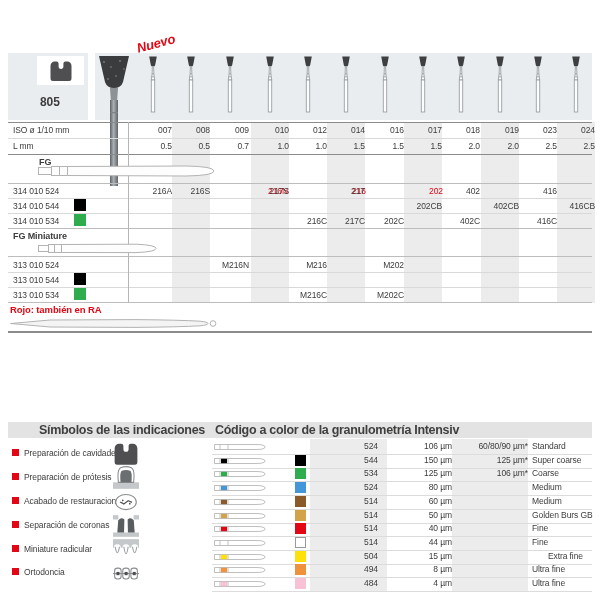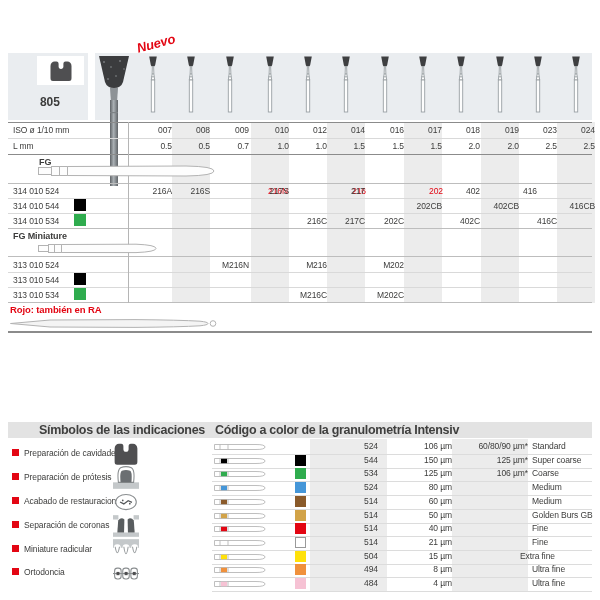--- a/index.html
+++ b/index.html
@@ -214,21 +214,21 @@
   </svg>
       <div class="reflabel" style="top:186px">314 010 524</div>
       <div class="cellv" style="left:134px;top:186px">216A</div>
       <div class="cellv" style="left:172px;top:186px">216S</div>
       <div class="cellv red" style="left:211px;top:186px">216N</div>
       <div class="cellv" style="left:251px;top:186px">217S</div>
       <div class="cellv red" style="left:289px;top:186px">216</div>
       <div class="cellv" style="left:327px;top:186px">217</div>
       <div class="cellv red" style="left:366px;top:186px">202</div>
       <div class="cellv" style="left:442px;top:186px">402</div>
-      <div class="cellv" style="left:499px;top:186px">416</div>
+      <div class="cellv" style="left:519px;top:186px">416</div>
       <div class="reflabel" style="top:201px">314 010 544</div>
       <div class="sq" style="left:74px;top:199px;background:#000000"></div>
       <div class="cellv" style="left:404px;top:201px">202CB</div>
       <div class="cellv" style="left:481px;top:201px">402CB</div>
       <div class="cellv" style="left:557px;top:201px">416CB</div>
       <div class="reflabel" style="top:216px">314 010 534</div>
       <div class="sq" style="left:74px;top:214px;background:#2fac4e"></div>
       <div class="cellv" style="left:289px;top:216px">216C</div>
       <div class="cellv" style="left:327px;top:216px">217C</div>
       <div class="cellv" style="left:366px;top:216px">202C</div>
@@ -462,38 +462,38 @@
       <div class="granrow" style="top:535.9px">
     <svg style="position:absolute;left:2px;top:2px" width="52" height="10" viewBox="0 0 52 10">
       <g stroke="#b8b8b8" fill="#fff" stroke-width="0.9">
         <path d="M0.5,2.5 H42 Q51,2.5 51,5 Q51,7.5 42,7.5 H0.5 Z"></path>
         <line x1="6" y1="2.5" x2="6" y2="7.5"></line>
         <line x1="14" y1="2.5" x2="14" y2="7.5"></line>
       </g>
     </svg>
     <div class="gransq" style="background:#ffffff;border:1px solid #9a9a9a;width:9px;height:9px;"></div>
     <div class="grantxt r" style="left:98px;top:0;width:68px">514</div>
-    <div class="grantxt r" style="left:170px;top:0;width:70px">21 µm</div>
+    <div class="grantxt r" style="left:170px;top:0;width:70px">44 µm</div>
     <div class="grantxt r" style="left:240px;top:0;width:76px"></div>
     <div class="grantxt" style="left:320px;top:0">Fine</div>
   </div>
       <div class="granrow" style="top:549.6px">
     <svg style="position:absolute;left:2px;top:2px" width="52" height="10" viewBox="0 0 52 10">
       <g stroke="#b8b8b8" fill="#fff" stroke-width="0.9">
         <path d="M0.5,2.5 H42 Q51,2.5 51,5 Q51,7.5 42,7.5 H0.5 Z"></path>
         <line x1="6" y1="2.5" x2="6" y2="7.5"></line>
         <line x1="14" y1="2.5" x2="14" y2="7.5"></line>
       </g>
           <rect x="7" y="2.8" width="6" height="4.4" fill="#ffe10a"></rect>
     </svg>
     <div class="gransq" style="background:#ffe10a;"></div>
     <div class="grantxt r" style="left:98px;top:0;width:68px">504</div>
     <div class="grantxt r" style="left:170px;top:0;width:70px">15 µm</div>
     <div class="grantxt r" style="left:240px;top:0;width:76px"></div>
-    <div class="grantxt" style="left:308px;top:0">Extra fine</div>
+    <div class="grantxt" style="left:336px;top:0">Extra fine</div>
   </div>
       <div class="granrow" style="top:563.3px">
     <svg style="position:absolute;left:2px;top:2px" width="52" height="10" viewBox="0 0 52 10">
       <g stroke="#b8b8b8" fill="#fff" stroke-width="0.9">
         <path d="M0.5,2.5 H42 Q51,2.5 51,5 Q51,7.5 42,7.5 H0.5 Z"></path>
         <line x1="6" y1="2.5" x2="6" y2="7.5"></line>
         <line x1="14" y1="2.5" x2="14" y2="7.5"></line>
       </g>
           <rect x="7" y="2.8" width="6" height="4.4" fill="#f0913c"></rect>
     </svg>

